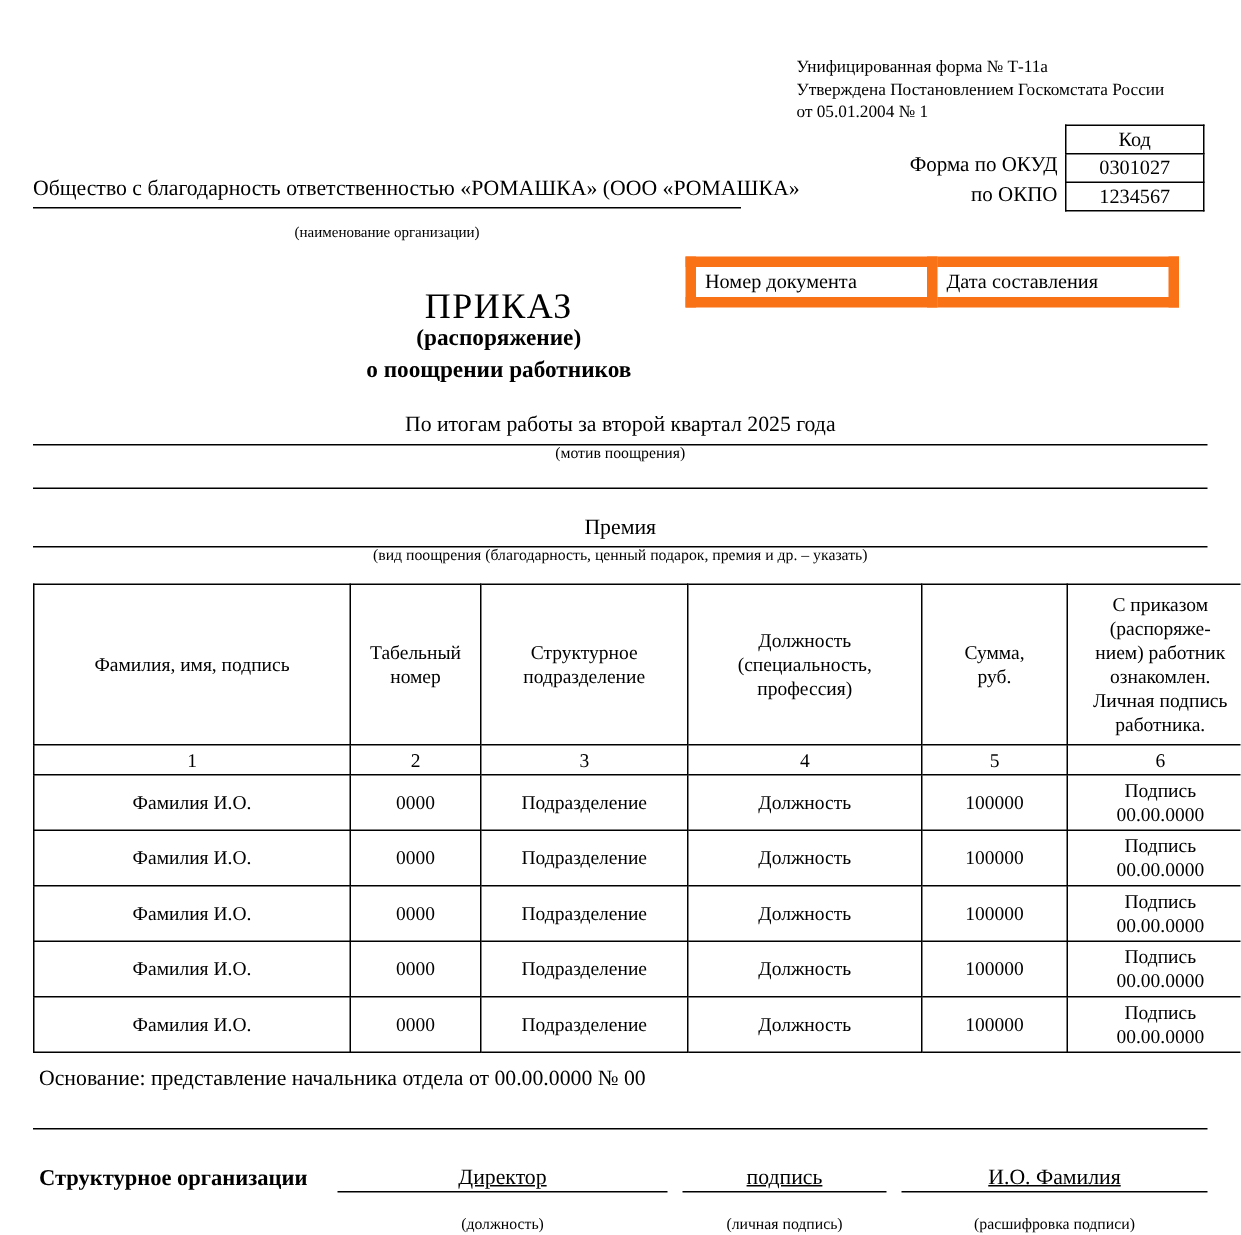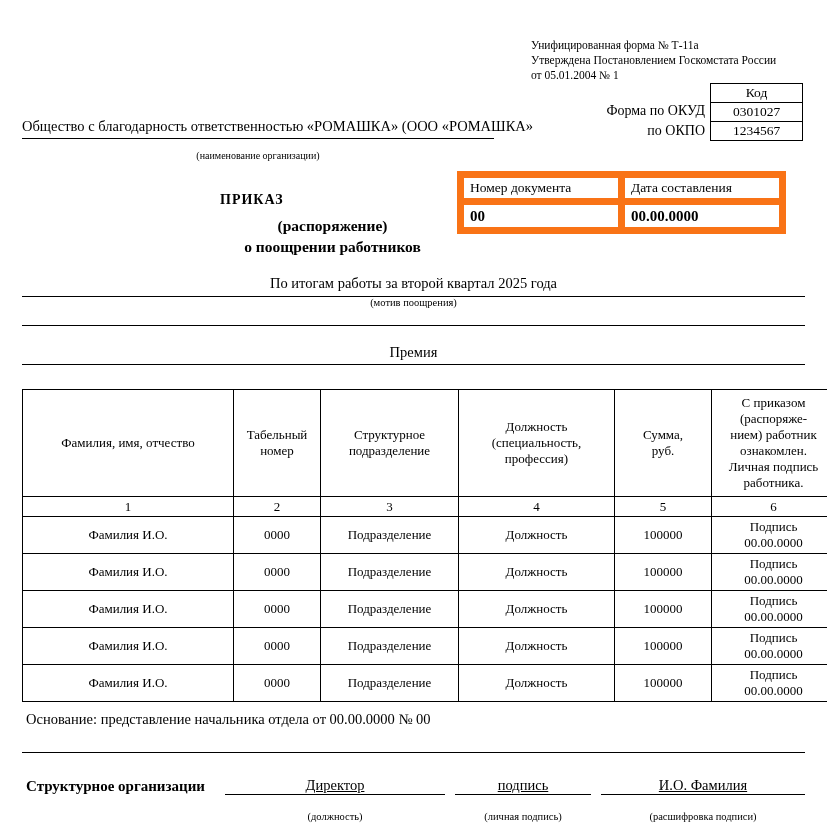--- a/index.html
+++ b/index.html
@@ -100,23 +100,23 @@
   }
   .doc-table th { height: 20px; line-height: 20px; width: 142px; }
   .doc-table td { height: 22px; line-height: 22px; font-weight: bold; font-size: 15px; }
 
   
   .title-main {
     position: absolute;
     left: 220px;
     top: 192px;
     width: 225px;
-    text-align: left;
-    font-size: 14px;
-    font-weight: bold;
+    text-align: center;
+    font-size: 24px;
+    font-weight: normal;
     letter-spacing: 1px;
   }
   .title-sub {
     position: absolute;
     left: 120px;
     top: 217px;
     width: 425px;
     text-align: center;
     font-size: 15.5px;
     font-weight: bold;
@@ -267,42 +267,39 @@
   <div class="title-main">ПРИКАЗ</div>
   <div class="title-sub">(распоряжение)</div>
   <div class="title-sub2">о поощрении работников</div>
 
   <table class="doc-table">
     <tbody>
         <tr>
       <th>Номер документа</th>
       <th>Дата составления</th>
     </tr>
-    <tr>
-      <td>00</td>
-      <td>00.00.0000</td>
-    </tr>
   </tbody>
     </table>
 
   <div class="ruled-text" style="top:275px;">По итогам работы за второй квартал 2025 года</div>
   <div class="rule-full" style="top:296px;"></div>
   <div class="ruled-caption" style="top:297px;">(мотив поощрения)</div>
 
   <div class="ruled-text" style="top:305px;"></div>
   <div class="rule-full" style="top:325px;"></div>
 
   <div class="ruled-text" style="top:344px;">Премия</div>
   <div class="rule-full" style="top:364px;"></div>
+  <div class="ruled-caption" style="top:365px;">(вид поощрения (благодарность, ценный подарок, премия и др. – указать)</div>
 
   <table class="main-table">
     <thead>
       <tr>
         <th class="c1">
-          <div>Фамилия, имя, отчество</div>
+          <div>Фамилия, имя, подпись</div>
         </th>
         <th class="c2">
           <div>Табельный</div>
           <div>номер</div>
         </th>
         <th class="c3">
           <div>Структурное</div>
           <div>подразделение</div>
         </th>
         <th class="c4">

